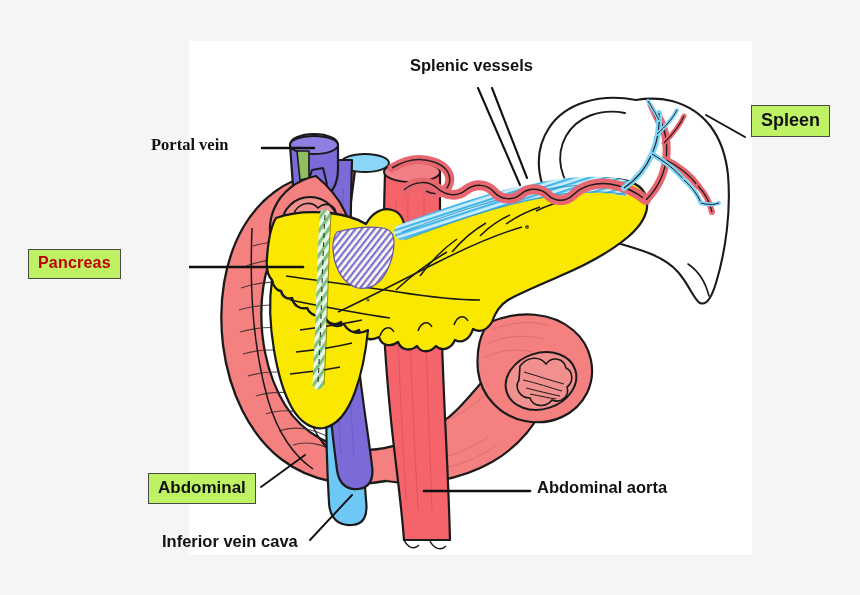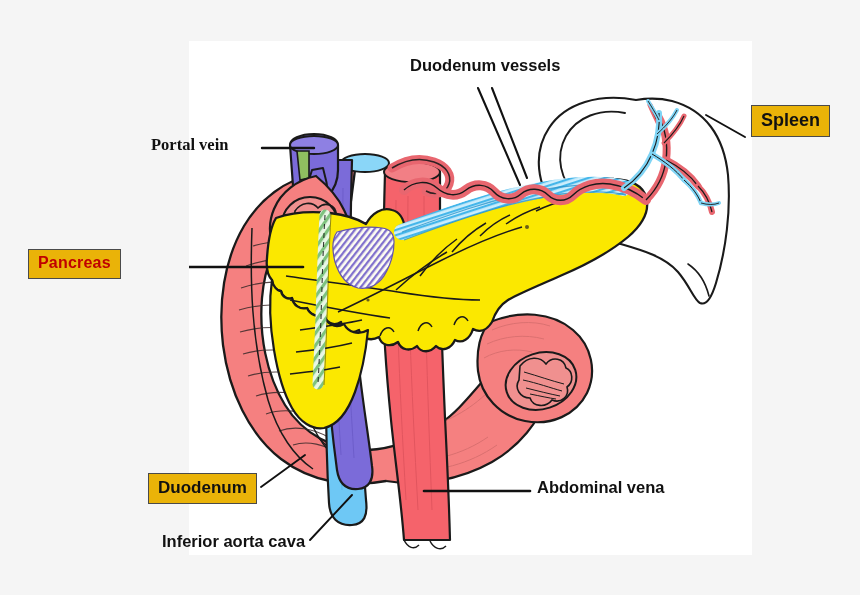--- a/index.html
+++ b/index.html
@@ -38,21 +38,21 @@
   .lbl {
     position: absolute;
     font-family: "Liberation Sans", sans-serif;
     font-weight: bold;
     white-space: nowrap;
     line-height: 1.05;
     color: #111111;
   }
   .lbl.boxed {
     border: 1.6px solid #4a4a4a;
-    background: #eab308;
+    background: #bef264;
     padding: 5px 9px 6px 9px;
   }
   .lbl.plain {
     background: transparent;
   }
   #label-pancreas {
     left: 28px;
     top: 249px;
     font-size: 16px;
     color: #c00000;
@@ -451,23 +451,23 @@
         <path d="M492 88 L 527 178" stroke-width="2.1"></path>
       </g>
 
     </g>
   </svg>
 
   <div class="lbl boxed" id="label-pancreas">Pancreas</div>
 
   <div class="lbl boxed" id="label-spleen">Spleen</div>
 
-  <div class="lbl boxed" id="label-duodenum">Duodenum</div>
+  <div class="lbl boxed" id="label-duodenum">Abdominal</div>
 
   <div class="lbl plain" id="label-portal-vein">Portal vein</div>
 
-  <div class="lbl plain" id="label-splenic-vessels">Duodenum vessels</div>
-
-  <div class="lbl plain" id="label-abdominal-aorta">Abdominal vena</div>
-
-  <div class="lbl plain" id="label-inferior-vena-cava">Inferior aorta cava</div>
+  <div class="lbl plain" id="label-splenic-vessels">Splenic vessels</div>
+
+  <div class="lbl plain" id="label-abdominal-aorta">Abdominal aorta</div>
+
+  <div class="lbl plain" id="label-inferior-vena-cava">Inferior vein cava</div>
 
 </div>
 
 </body></html>

